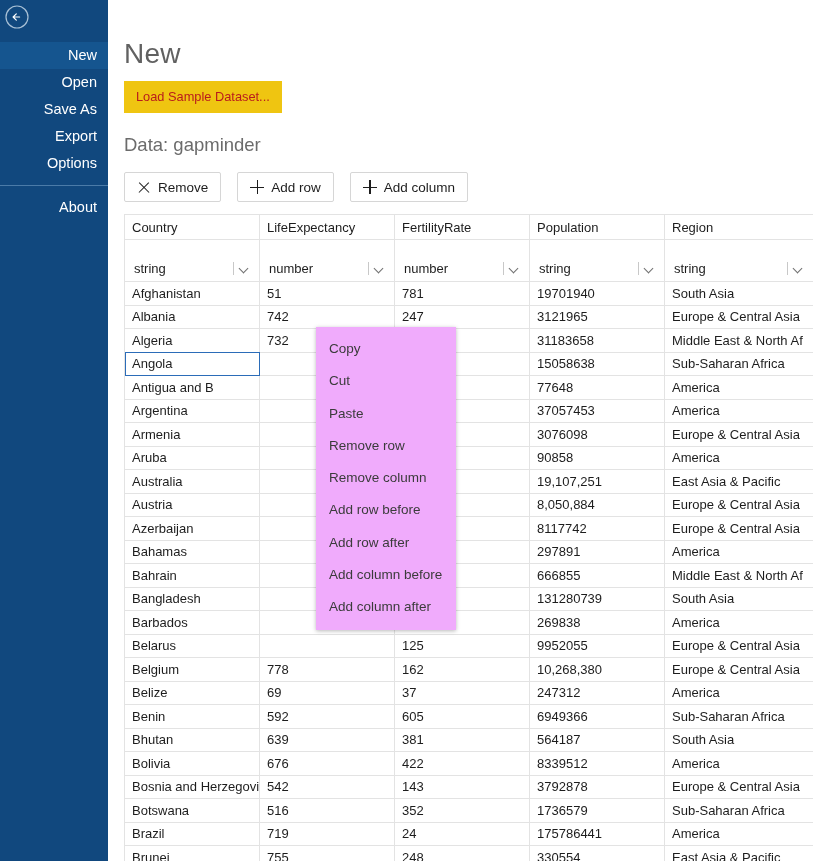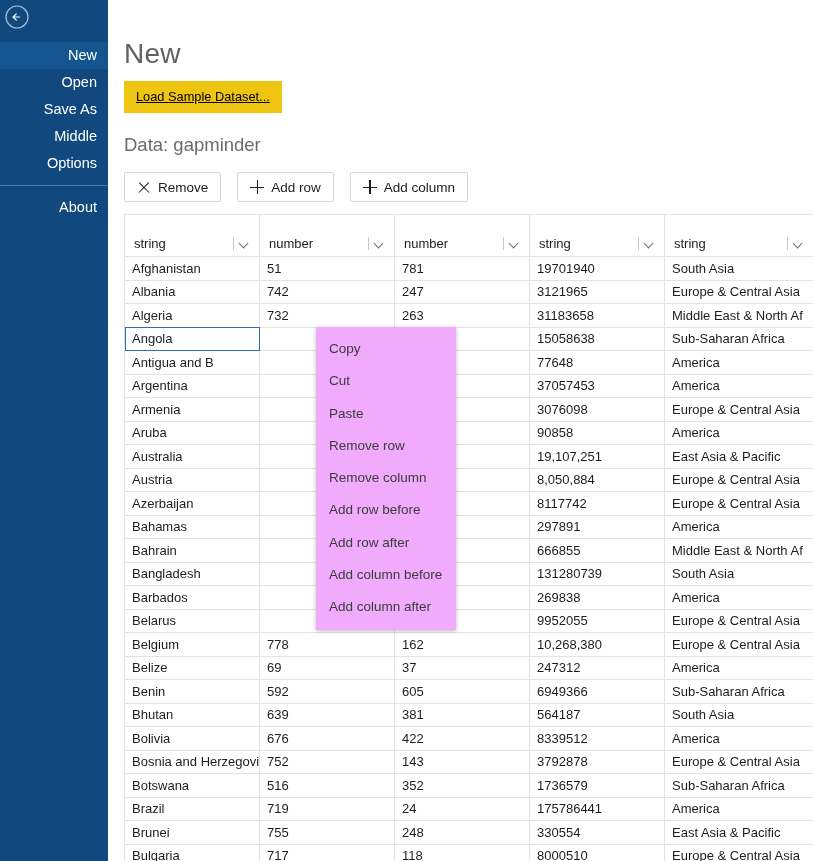--- a/index.html
+++ b/index.html
@@ -72,27 +72,26 @@
     font-size: 28px;
     color: #616161;
     font-weight: 400;
     letter-spacing: 0.2px;
   }
   #load-sample-btn {
     position: absolute;
     left: 16px; top: 81px;
     background: #efc511;
     border: none;
-    color: #000000;
+    color: #b91c1c;
     font-size: 12.8px;
     font-family: "Liberation Sans", sans-serif;
     padding: 8px 12px 9px 12px;
     cursor: pointer;
     border-radius: 0;
-    text-decoration: underline;
   }
   #data-label {
     position: absolute;
     left: 16px; top: 134px;
     font-size: 18.5px;
     color: #6b6b6b;
     font-weight: 400;
   }
   #toolbar {
     position: absolute;
@@ -261,21 +260,21 @@
     <div class="nav-item active">
       <span>New</span>
     </div>
     <div class="nav-item">
       <span>Open</span>
     </div>
     <div class="nav-item">
       <span>Save As</span>
     </div>
     <div class="nav-item">
-      <span>Middle</span>
+      <span>Export</span>
     </div>
     <div class="nav-item">
       <span>Options</span>
     </div>
     <div class="nav-sep"></div>
     <div class="nav-item nav-about">
       <span>About</span>
     </div>
   </div>
 </div>
@@ -306,20 +305,27 @@
   <div id="grid-wrap">
     <table class="grid">
       <colgroup>
         <col class="c0">
           <col class="c1">
           <col class="c2">
           <col class="c3">
           <col class="c4">
       </colgroup>
       <thead>
+        <tr>
+          <th>Country</th>
+          <th>LifeExpectancy</th>
+          <th>FertilityRate</th>
+          <th>Population</th>
+          <th>Region</th>
+        </tr>
         <tr class="typerow">
           <td>
             <div class="combo">
               <span class="combo-val">string</span>
               <span class="combo-right">
                 <span class="combo-divider"></span>
                 <span class="chev"></span>
               </span>
             </div>
           </td>
@@ -504,21 +510,21 @@
           </tr>
           <tr>
             <td>Bolivia</td>
             <td>676</td>
             <td>422</td>
             <td>8339512</td>
             <td>America</td>
           </tr>
           <tr>
             <td>Bosnia and Herzegovin</td>
-            <td>752</td>
+            <td>542</td>
             <td>143</td>
             <td>3792878</td>
             <td>Europe &amp; Central Asia</td>
           </tr>
           <tr>
             <td>Botswana</td>
             <td>516</td>
             <td>352</td>
             <td>1736579</td>
             <td>Sub-Saharan Africa</td>

